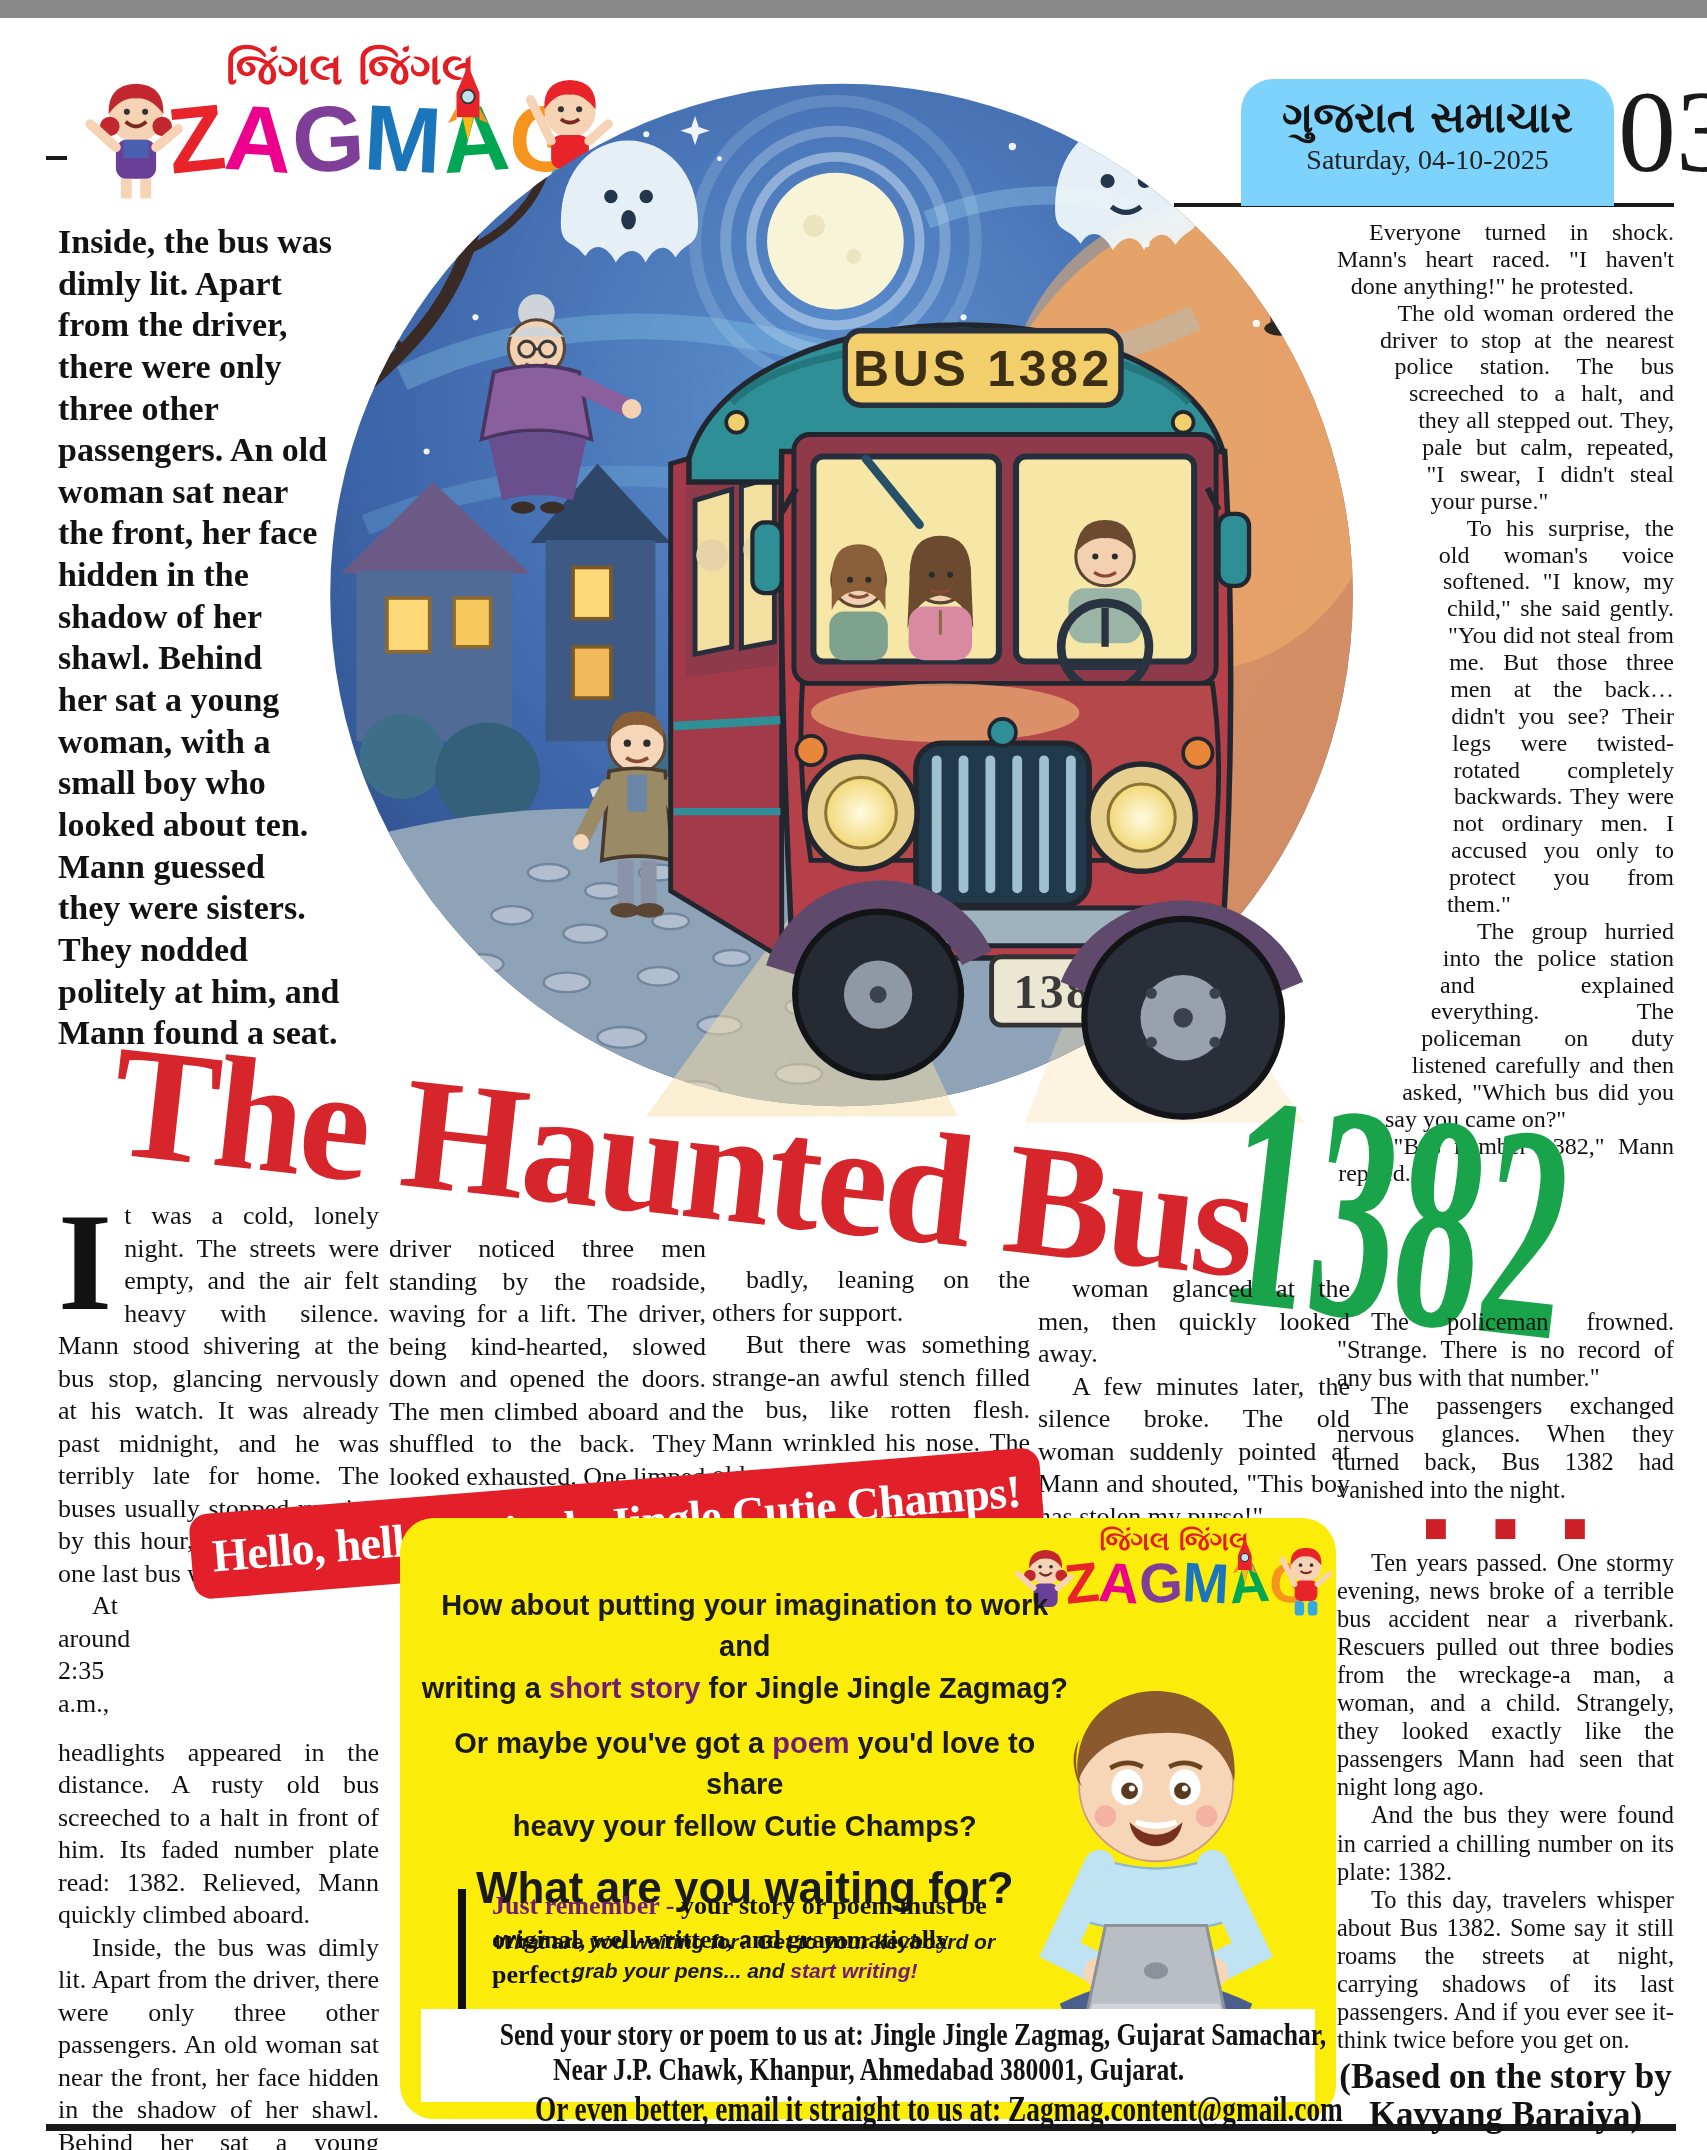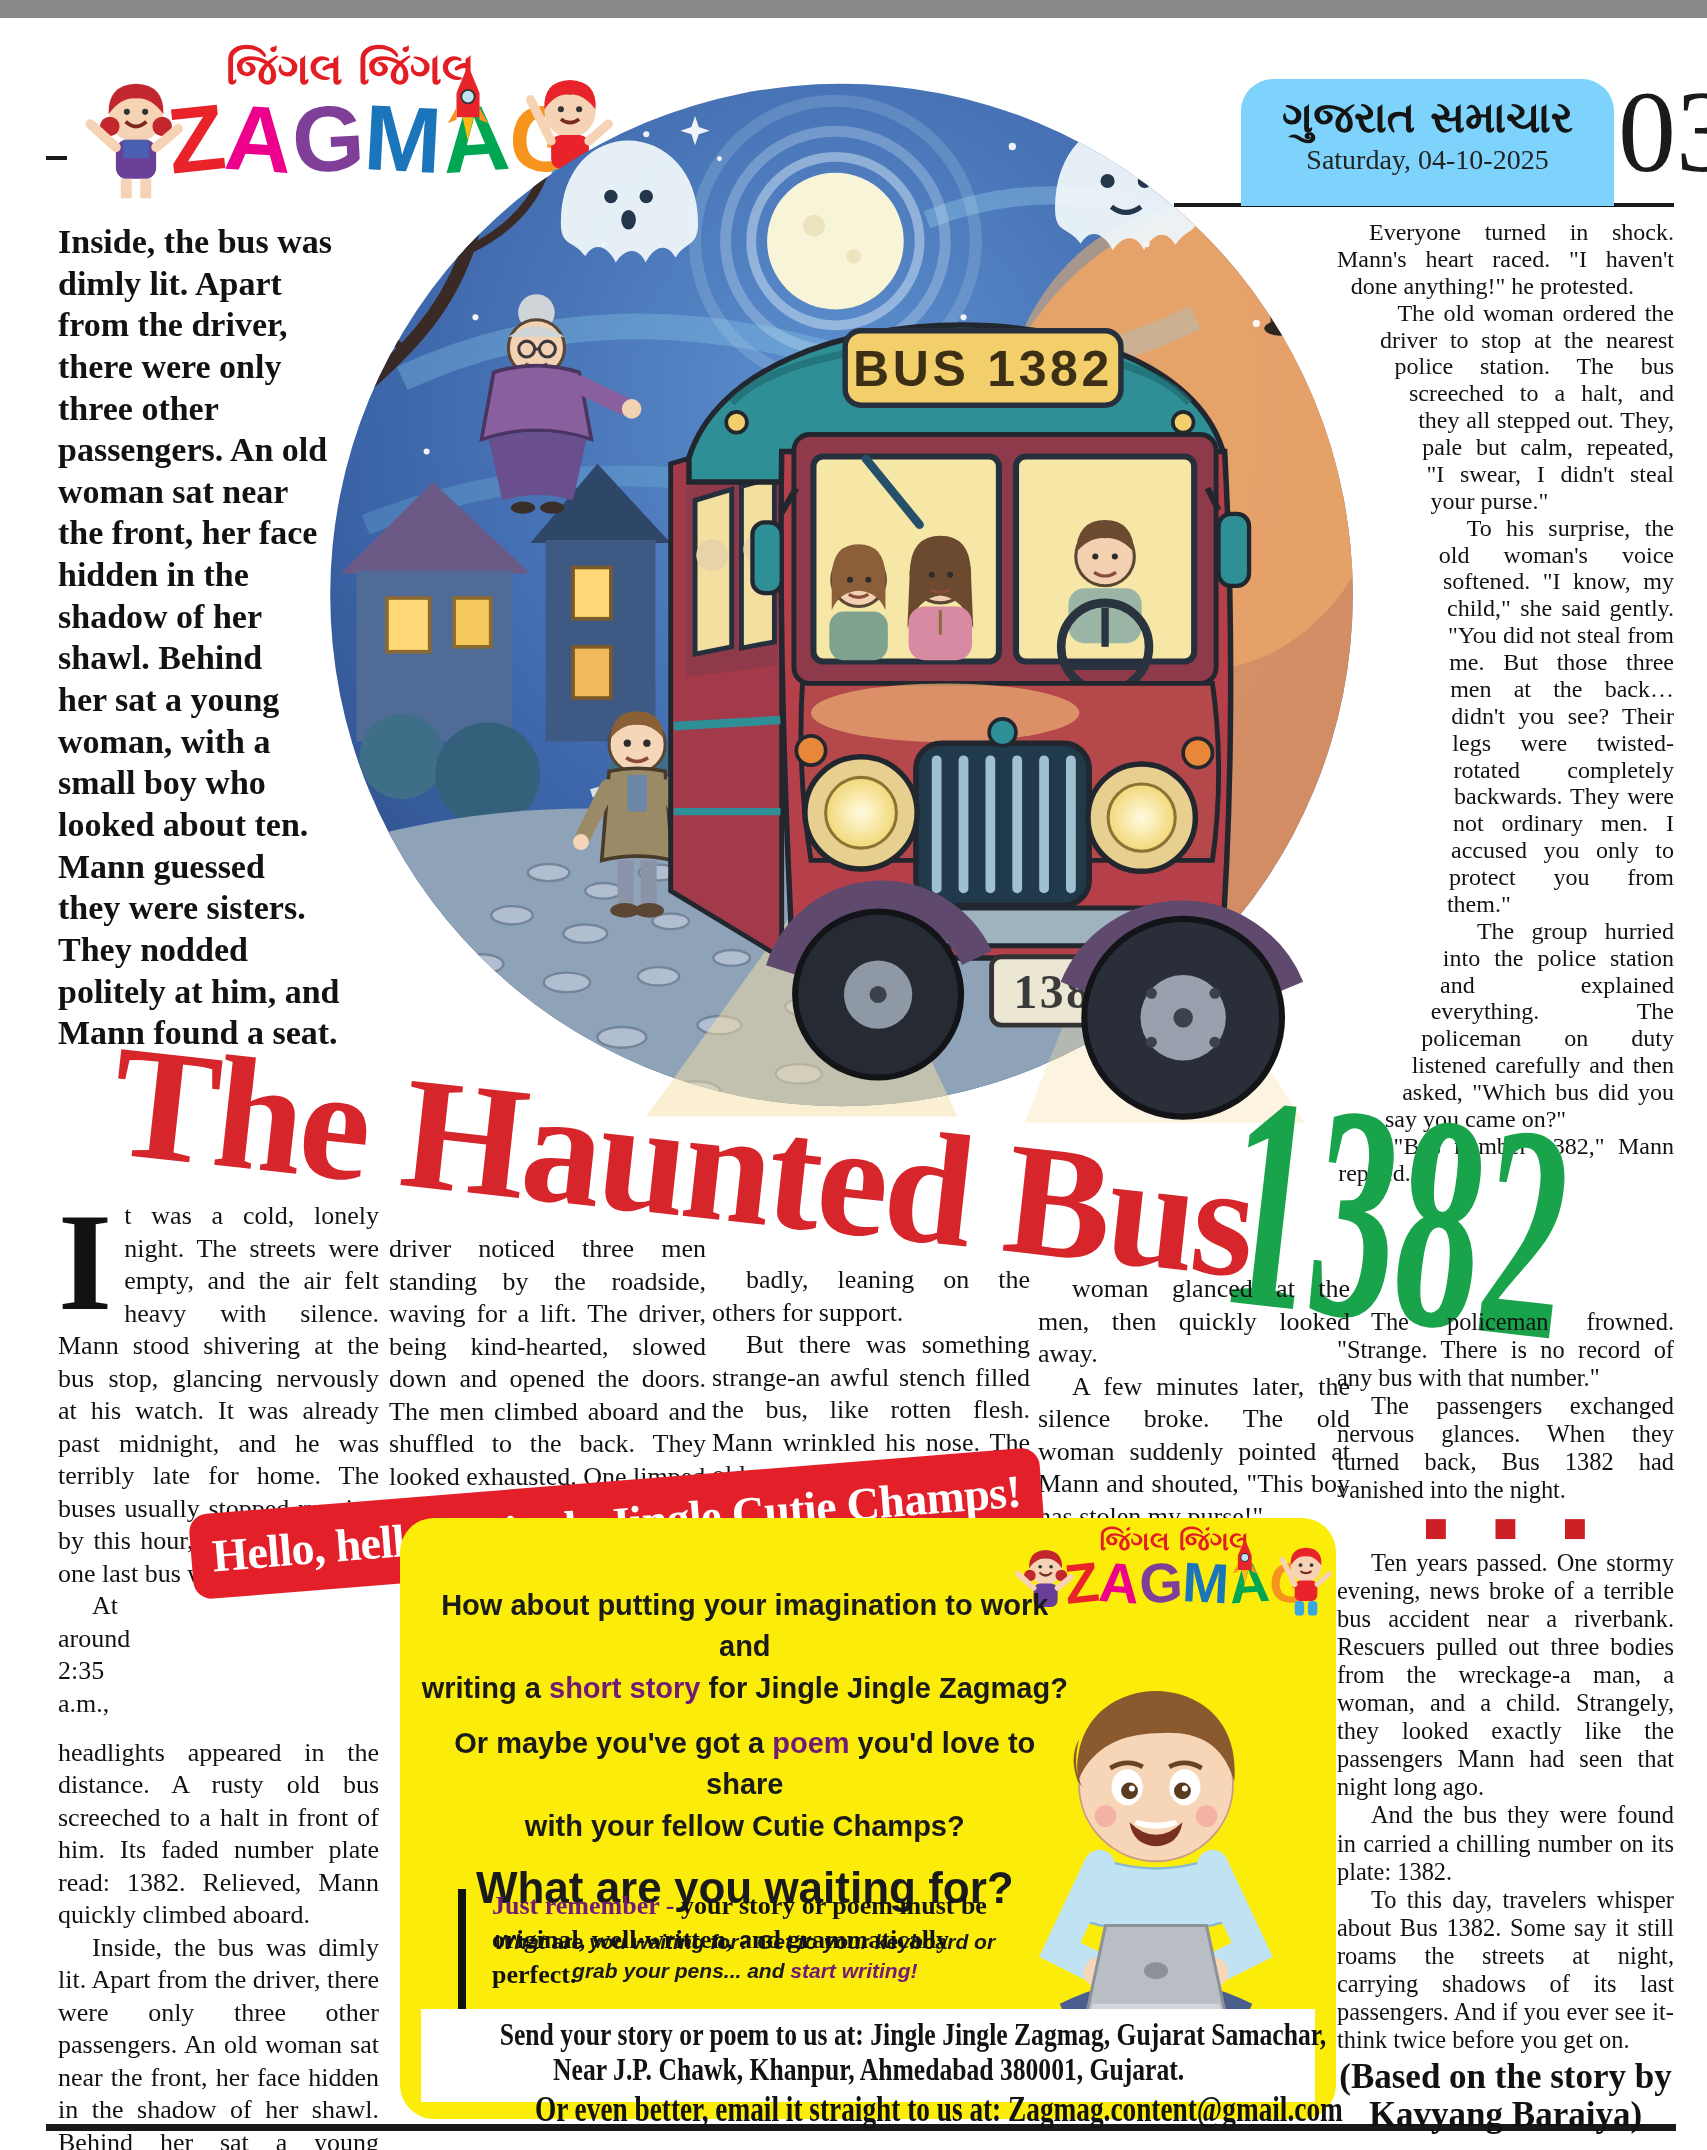--- a/index.html
+++ b/index.html
@@ -519,21 +519,21 @@
         <rect x="64" y="184" width="26" height="40" rx="10" fill="#35a8e0"></rect>
           <rect x="100" y="184" width="26" height="40" rx="10" fill="#35a8e0"></rect>
       </svg>
     </div>
 
     <div class="promo-text">
       <div class="promo-line"><span>How about putting your imagination to work and</span></div>
       <div class="promo-line"><span>writing a </span><span class="promo-hl">short story</span><span> for Jingle Jingle Zagmag?</span></div>
       <div class="promo-gap"></div>
       <div class="promo-line"><span>Or maybe you've got a </span><span class="promo-hl">poem</span><span> you'd love to share</span></div>
-      <div class="promo-line"><span>with your fellow Cutie Champs?</span></div>
+      <div class="promo-line"><span>heavy your fellow Cutie Champs?</span></div>
       <div id="promo-waiting">What are you waiting for?</div>
       <div class="promo-cta"><span>What are you waiting for? Get to your keyboard or</span></div>
       <div class="promo-cta"><span>grab your pens... and </span><span class="promo-hl">start writing!</span></div>
     </div>
 
     <div id="remember-block">
       <div><span class="promo-hl">Just remember - </span><span>your story or poem must be original, well-written, and grammatically perfect.</span></div>
       <div class="cant-wait">We can't wait to see what you create, Cutie Champs!</div>
     </div>
 

